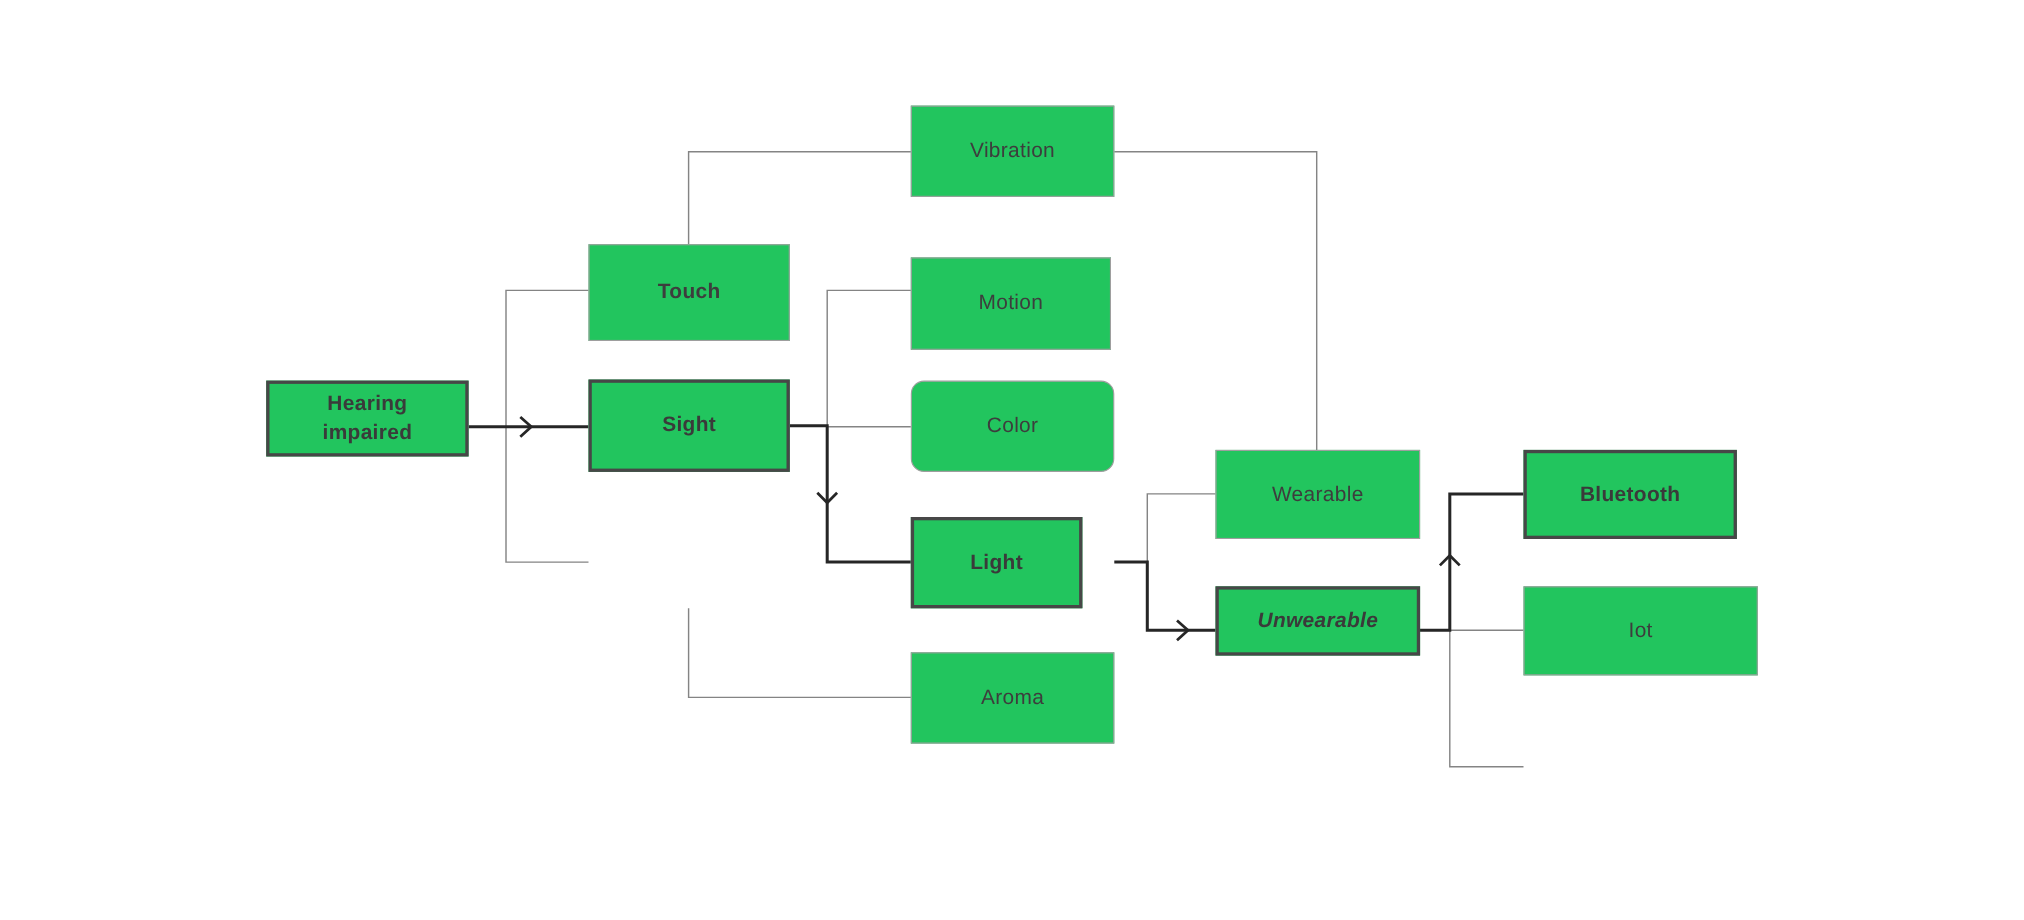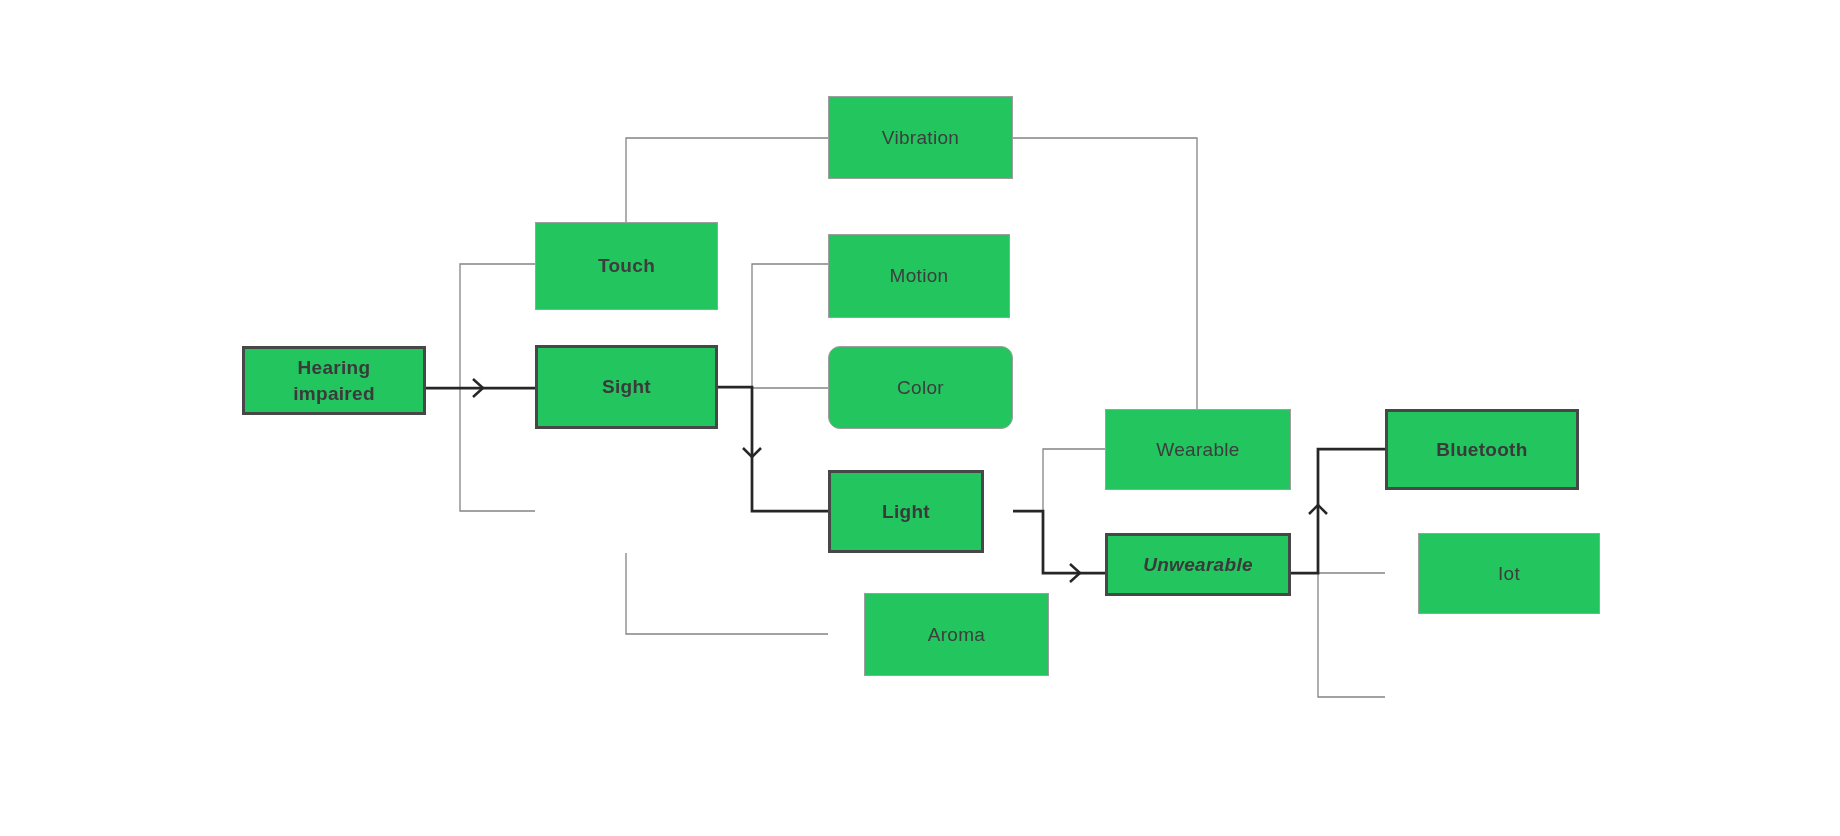--- a/index.html
+++ b/index.html
@@ -46,25 +46,25 @@
 
   
   .n-hearing    { left: 242px;  top: 346px; width: 184px; height: 69px; }
   .n-touch      { left: 535px;  top: 222px; width: 183px; height: 88px; font-weight: bold; }
   .n-sight      { left: 535px;  top: 345px; width: 183px; height: 84px; }
   .n-smell      { left: 535px;  top: 470px; width: 183px; height: 83px; }
   .n-vibration  { left: 828px;  top: 96px;  width: 185px; height: 83px; }
   .n-motion     { left: 828px;  top: 222px; width: 182px; height: 84px; margin-top: 12px; }
   .n-color      { left: 828px;  top: 346px; width: 185px; height: 83px; border-radius: 12px; }
   .n-light      { left: 828px;  top: 470px; width: 156px; height: 83px; }
-  .n-aroma      { left: 828px;  top: 593px; width: 185px; height: 83px; margin-left: 36px; }
+  .n-aroma      { left: 828px;  top: 593px; width: 185px; height: 83px; }
   .n-wearable   { left: 1105px; top: 409px; width: 186px; height: 81px; }
   .n-unwearable { left: 1105px; top: 533px; width: 186px; height: 63px; font-style: italic; }
   .n-bluetooth  { left: 1385px; top: 409px; width: 194px; height: 81px; }
-  .n-iot        { left: 1418px; top: 533px; width: 182px; height: 81px; }
+  .n-iot        { left: 1385px; top: 533px; width: 213px; height: 81px; }
   .n-deep       { left: 1385px; top: 657px; width: 182px; height: 80px; }
 
   .edge-light { stroke: #848484; stroke-width: 1.3; fill: none; }
   .edge-dark  { stroke: #262626; stroke-width: 2.75; fill: none; }
   .arrowhead  { stroke: #262626; stroke-width: 2.5; fill: none; stroke-linejoin: miter; }
 </style>
 </head>
 <body>
 
 <div class="canvas">

